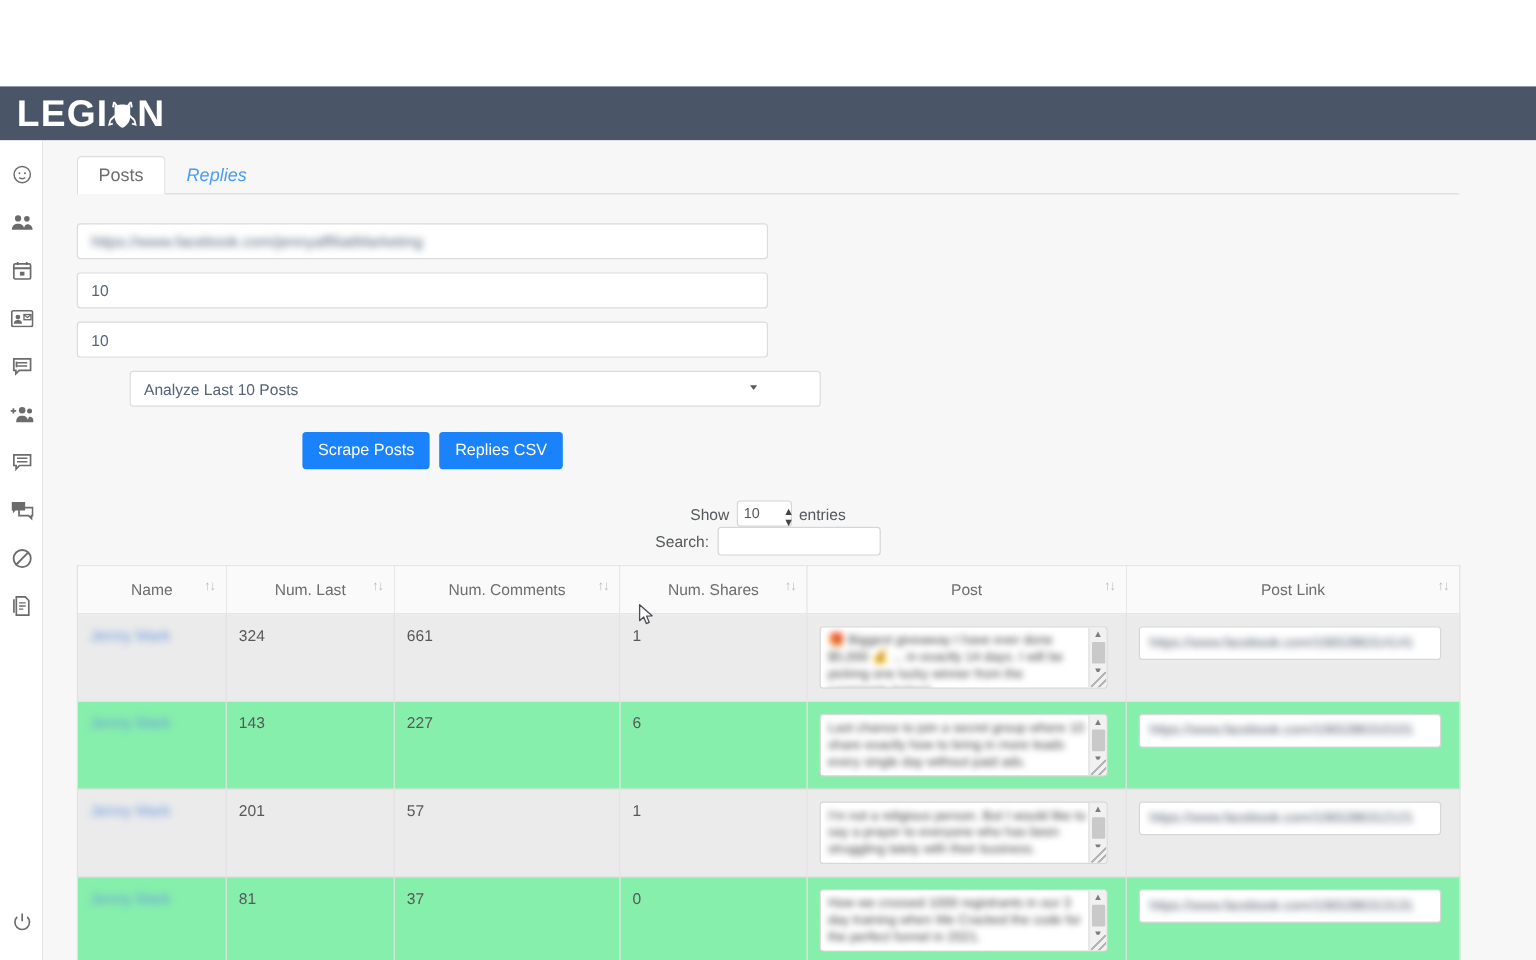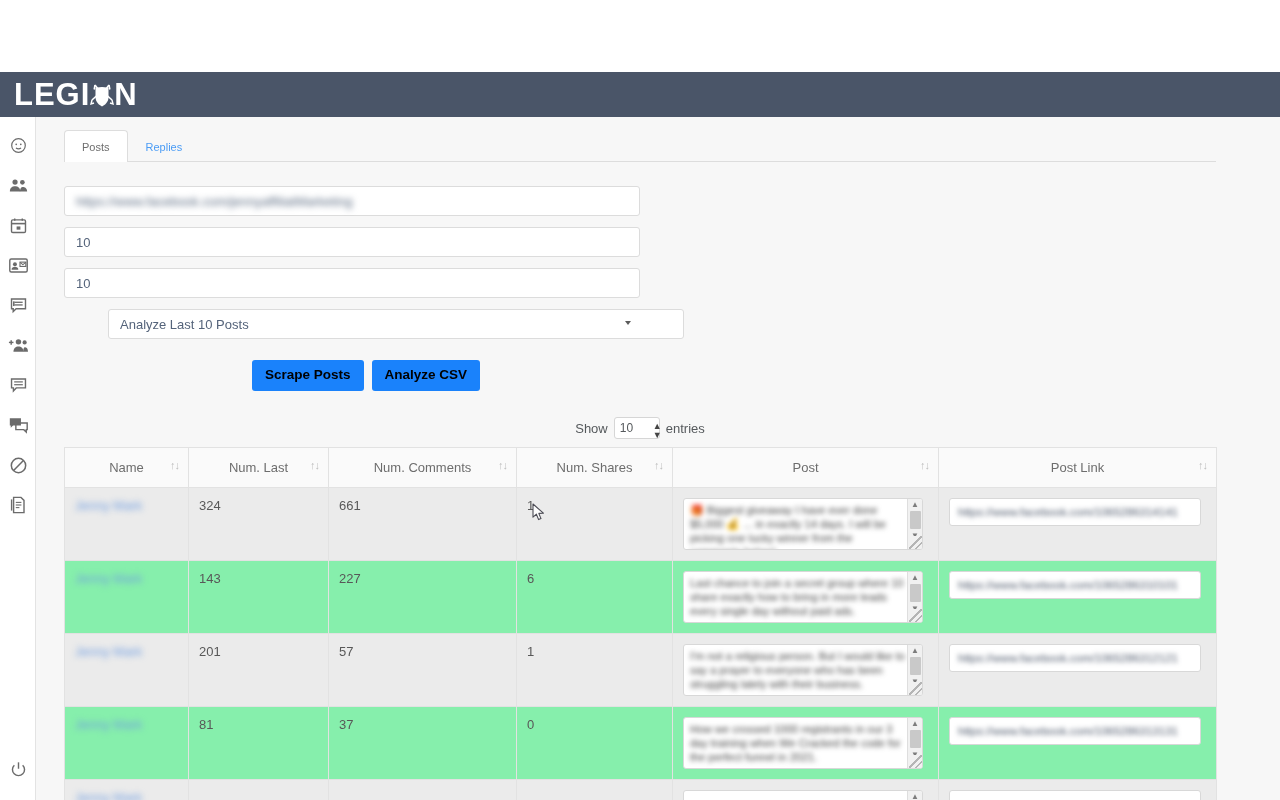--- a/index.html
+++ b/index.html
@@ -85,34 +85,34 @@
     display: flex;
     border-bottom: 1px solid #dddddd;
     margin: 0 0 0 0;
     padding-left: 0;
     height: 33px;
     align-items: flex-end;
     width: 1152px;
   }
   .tab {
     padding: 8px 17px 7px 17px;
-    font-size: 11px;
+    font-size: 15px;
     line-height: 16px;
     cursor: pointer;
     border: 1px solid transparent;
     border-bottom: none;
     margin-bottom: -1px;
     border-radius: 4px 4px 0 0;
   }
   .tab.active {
     background: #ffffff;
     border-color: #dddddd #dddddd #ffffff;
     color: #6e6e6e;
   }
-  .tab.inactive { color: #4b9cf5; }
+  .tab.inactive { color: #4b9cf5; font-style: italic; }
 
   
   .form-area { padding-top: 24px; }
   .form-control {
     display: block;
     width: 576px;
     height: 30px;
     border: 1px solid #dcdcdc;
     border-radius: 3px;
     background: #ffffff;
@@ -147,29 +147,28 @@
     width: 0; height: 0;
     border-left: 3.5px solid transparent;
     border-right: 3.5px solid transparent;
     border-top: 4.5px solid #5b5b5b;
     pointer-events: none;
   }
 
   .btn-row { margin-top: 21px; display: flex; gap: 8px; padding-left: 188px; }
   .btn {
     background: #1a82fb;
-    color: #000000;
+    color: #ffffff;
     border: none;
     border-radius: 3px;
     font-size: 13.5px;
     padding: 7px 13px 8px 13px;
     cursor: pointer;
     font-family: "Liberation Sans", sans-serif;
     line-height: 16px;
-    font-weight: bold;
   }
 
   
   .dt-controls {
     display: flex; justify-content: space-between; align-items: center;
     margin-top: 26px;
     width: 1152px;
     font-size: 13px; color: #55595c; flex-direction: column;
   }
   .dt-length { display: flex; align-items: center; gap: 6px; }
@@ -469,34 +468,38 @@
 
           <div class="select-wrap">
             <select class="form-control">
               <option>Analyze Last 10 Posts</option>
             </select>
             <span class="select-caret"></span>
           </div>
 
           <div class="btn-row">
             <button class="btn">Scrape Posts</button>
-            <button class="btn">Analyze CSV</button>
+            <button class="btn">Replies CSV</button>
           </div>
         </div>
 
         <div class="dt-controls">
           <div class="dt-length">
             <span>Show</span>
             <span class="len-wrap">
               <select class="dt-length-select">
                 <option>10</option>
               </select>
               <span class="len-caret">▲<br>▼</span>
             </span>
             <span>entries</span>
+          </div>
+          <div class="dt-filter">
+            <span>Search:</span>
+            <input type="text" placeholder="" style="">
           </div>
         </div>
 
         <table class="dt-table">
           <colgroup>
             <col style="width:124px">
               <col style="width:140px">
               <col style="width:188px">
             <col style="width:156px">
               <col style="width:266px">

